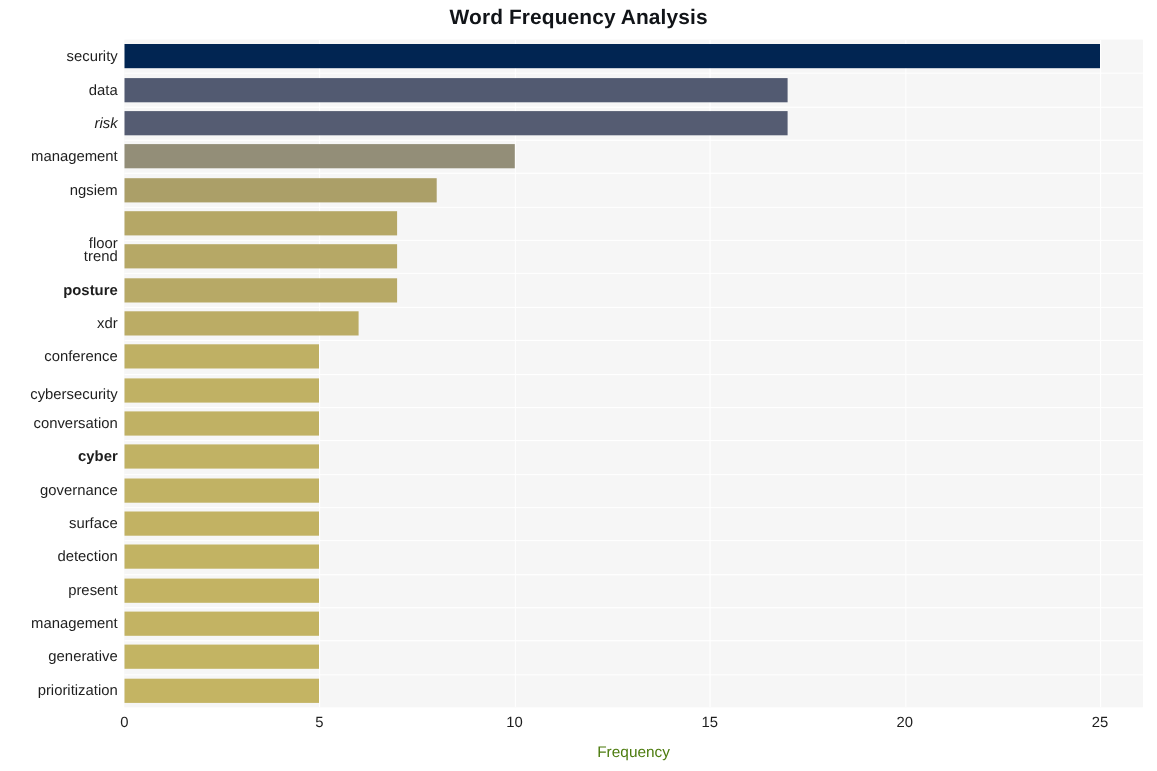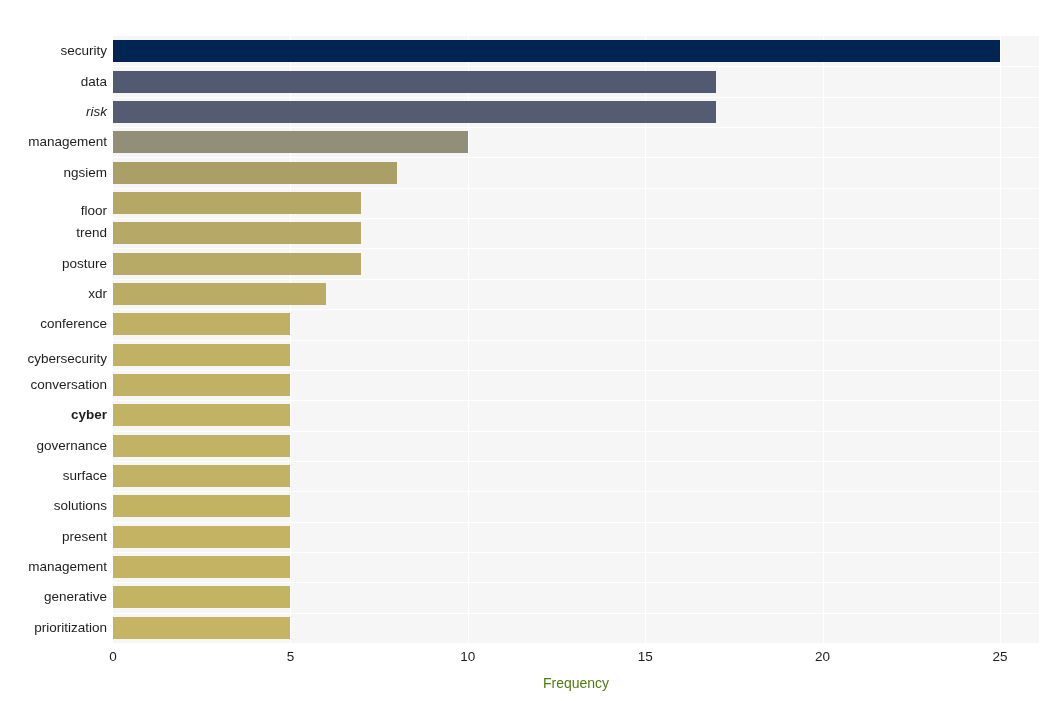--- a/index.html
+++ b/index.html
@@ -126,20 +126,21 @@
     text-align: center;
     font-size: 14px;
     color: #4d7c0f;
   }
 </style>
 </head>
 <body>
 
 <div id="figure">
 
+  <div id="chart-title">Word Frequency Analysis</div>
 
   <div id="plot-area">
     <div id="grid-layer">
         <div class="gridline-v" style="left: 177.395px;"></div>
         <div class="gridline-v" style="left: 354.789px;"></div>
         <div class="gridline-v" style="left: 532.184px;"></div>
         <div class="gridline-v" style="left: 709.579px;"></div>
         <div class="gridline-v" style="left: 886.973px;"></div>
       </div>
     <div id="bars-layer">
@@ -224,31 +225,31 @@
         <div class="row-gridline" style="top: 576.65px;"></div>
       </div>
   </div>
 
   <div id="y-axis">
       <div class="y-tick-label" style="top: 8.175px;">security</div>
       <div class="y-tick-label" style="top: 38.525px;">data</div>
       <div class="y-tick-label" style="top: 68.875px; font-style: italic;">risk</div>
       <div class="y-tick-label" style="top: 99.225px;">management</div>
       <div class="y-tick-label" style="top: 129.575px;">ngsiem</div>
-      <div class="y-tick-label" style="top: 168px; margin-left: 20px;">floor</div>
+      <div class="y-tick-label" style="top: 178px; margin-left: 20px;">floor</div>
       <div class="y-tick-label" style="top: 190.275px;">trend</div>
-      <div class="y-tick-label" style="top: 220.625px;">posture</div>
+      <div class="y-tick-label" style="top: 220.625px; font-weight: bold;">posture</div>
       <div class="y-tick-label" style="top: 250.975px;">xdr</div>
       <div class="y-tick-label" style="top: 281.325px;">conference</div>
       <div class="y-tick-label" style="top: 316px;">cybersecurity</div>
       <div class="y-tick-label" style="top: 342.025px;">conversation</div>
       <div class="y-tick-label" style="top: 372.375px; font-weight: bold;">cyber</div>
       <div class="y-tick-label" style="top: 402.725px;">governance</div>
       <div class="y-tick-label" style="top: 433.075px;">surface</div>
-      <div class="y-tick-label" style="top: 463.425px;">solutions</div>
+      <div class="y-tick-label" style="top: 463.425px;">detection</div>
       <div class="y-tick-label" style="top: 493.775px;">present</div>
       <div class="y-tick-label" style="top: 524.125px;">management</div>
       <div class="y-tick-label" style="top: 554.475px;">generative</div>
       <div class="y-tick-label" style="top: 584.825px;">prioritization</div>
     </div>
 
   <div id="x-axis">
       <div class="x-tick-label" style="left: 0px;">0</div>
       <div class="x-tick-label" style="left: 177.395px;">5</div>
       <div class="x-tick-label" style="left: 354.789px;">10</div>

